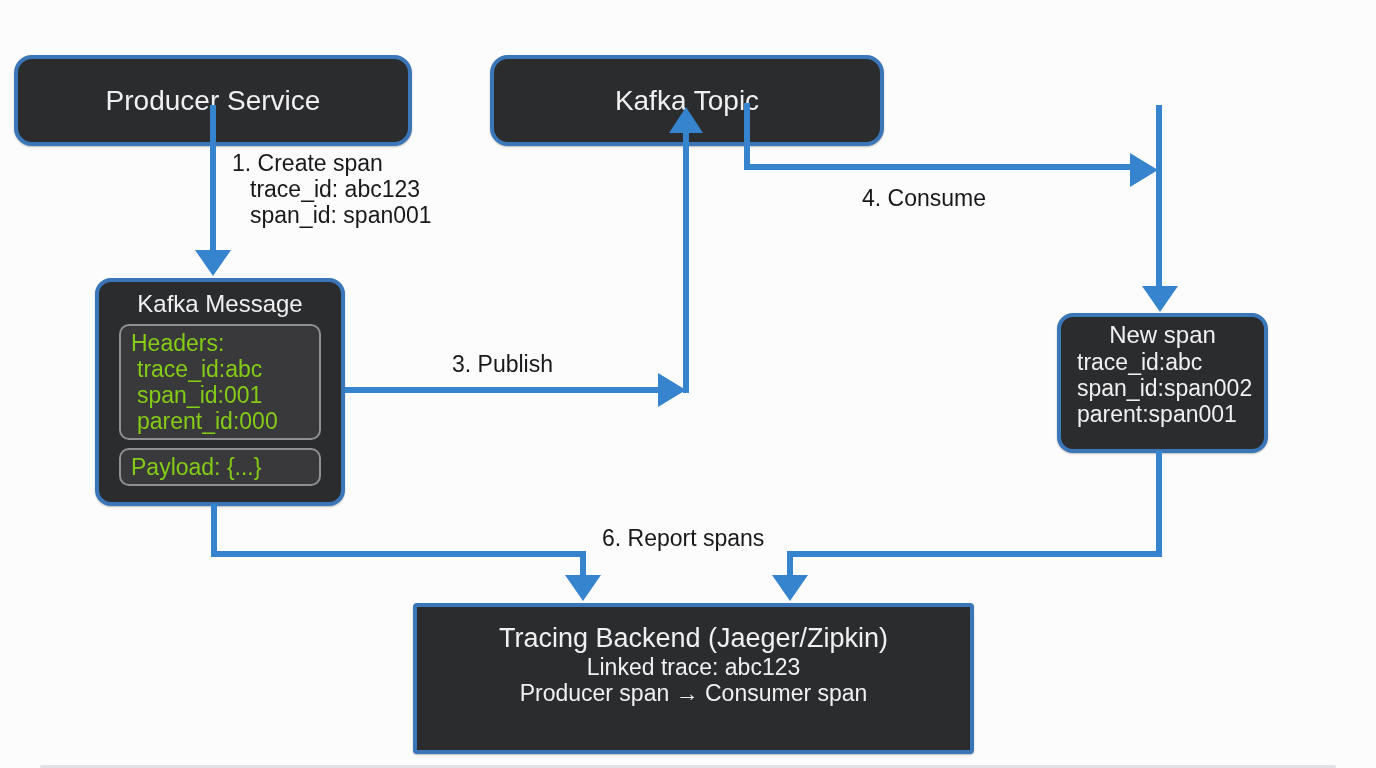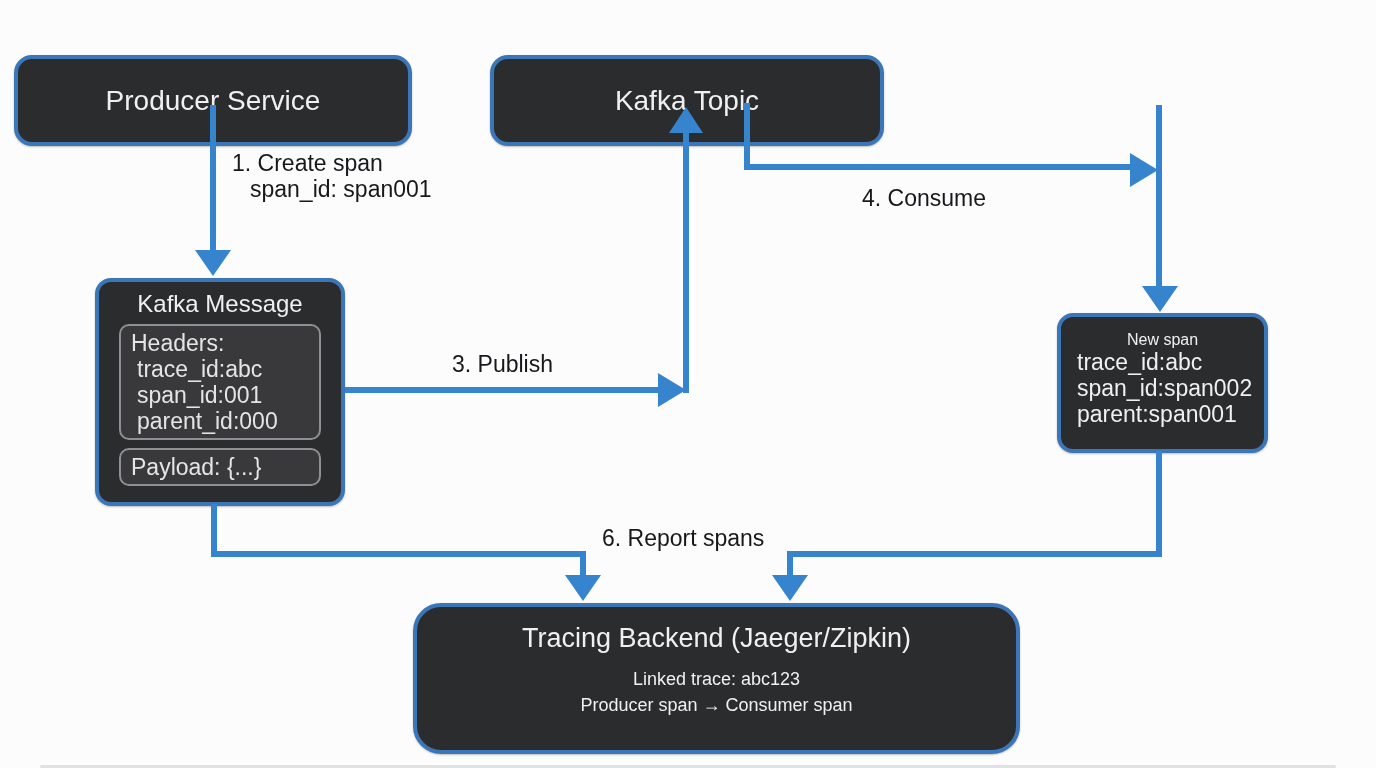--- a/index.html
+++ b/index.html
@@ -41,33 +41,33 @@
   #node-message { left: 95px; top: 278px; width: 250px; height: 228px; border-radius: 16px; }
   #node-message .node-title { display: block; text-align: center; font-size: 24px; padding-top: 8px; }
   .inner-box {
     position: absolute;
     left: 20px; width: 202px;
     background: var(--inner-bg);
     border: 2px solid var(--inner-border);
     border-radius: 10px;
     padding: 4px 10px;
     font-size: 23px; line-height: 26px;
-    color: #e5e5e5;
+    color: #84cc16;
   }
   #box-headers { top: 42px; }
   #box-payload { top: 166px; }
   .inner-line.ind { padding-left: 6px; }
 
   #node-newspan { left: 1057px; top: 313px; width: 211px; height: 140px; border-radius: 16px; }
-  #node-newspan .node-title { display: block; text-align: center; font-size: 16px; padding-top: 14px; }
+  #node-newspan .node-title { display: block; text-align: center; font-size: 24px; padding-top: 4px; }
   #node-newspan .field { padding-left: 16px; font-size: 23px; line-height: 26px; }
 
-  #node-backend { left: 413px; top: 603px; width: 607px; height: 151px; border-radius: 28px; }
+  #node-backend { left: 413px; top: 603px; width: 561px; height: 151px; border-radius: 4px; }
   #node-backend .node-title { display: block; text-align: center; font-size: 27px; padding-top: 16px; }
-  #node-backend .backend-lines { margin-top: 12px; text-align: center; font-size: 18px; line-height: 26px; }
+  #node-backend .backend-lines { text-align: center; font-size: 23px; line-height: 26px; }
 
   .line { position: absolute; background: var(--arrow); }
   .arr { position: absolute; width: 0; height: 0; }
   .arr.down  { border-left: 18px solid transparent; border-right: 18px solid transparent; border-top: 26px solid var(--arrow); }
   .arr.up    { border-left: 17px solid transparent; border-right: 17px solid transparent; border-bottom: 26px solid var(--arrow); }
   .arr.right { border-top: 17px solid transparent; border-bottom: 17px solid transparent; border-left: 28px solid var(--arrow); }
 
   
   #prod-msg-v   { left: 210px;  top: 105px; width: 6px;  height: 150px; }
   #prod-msg-a   { left: 195px;  top: 250px; }
@@ -176,20 +176,21 @@
   <div class="line" id="rep-l-v2"></div>
   <div class="arr down" id="rep-l-a"></div>
 
   <div class="line" id="rep-r-v1"></div>
   <div class="line" id="rep-r-h"></div>
   <div class="line" id="rep-r-v2"></div>
   <div class="arr down" id="rep-r-a"></div>
 
   <div class="lbl" id="lbl-create">
     <div>1. Create span</div>
+    <div class="ind">trace_id: abc123</div>
     <div class="ind">span_id: span001</div>
   </div>
   <div class="lbl" id="lbl-publish">3. Publish</div>
   <div class="lbl" id="lbl-consume">4. Consume</div>
   <div class="lbl" id="lbl-report">6. Report spans</div>
 
   <div id="bottom-strip"></div>
 </div>
 
 </body></html>

